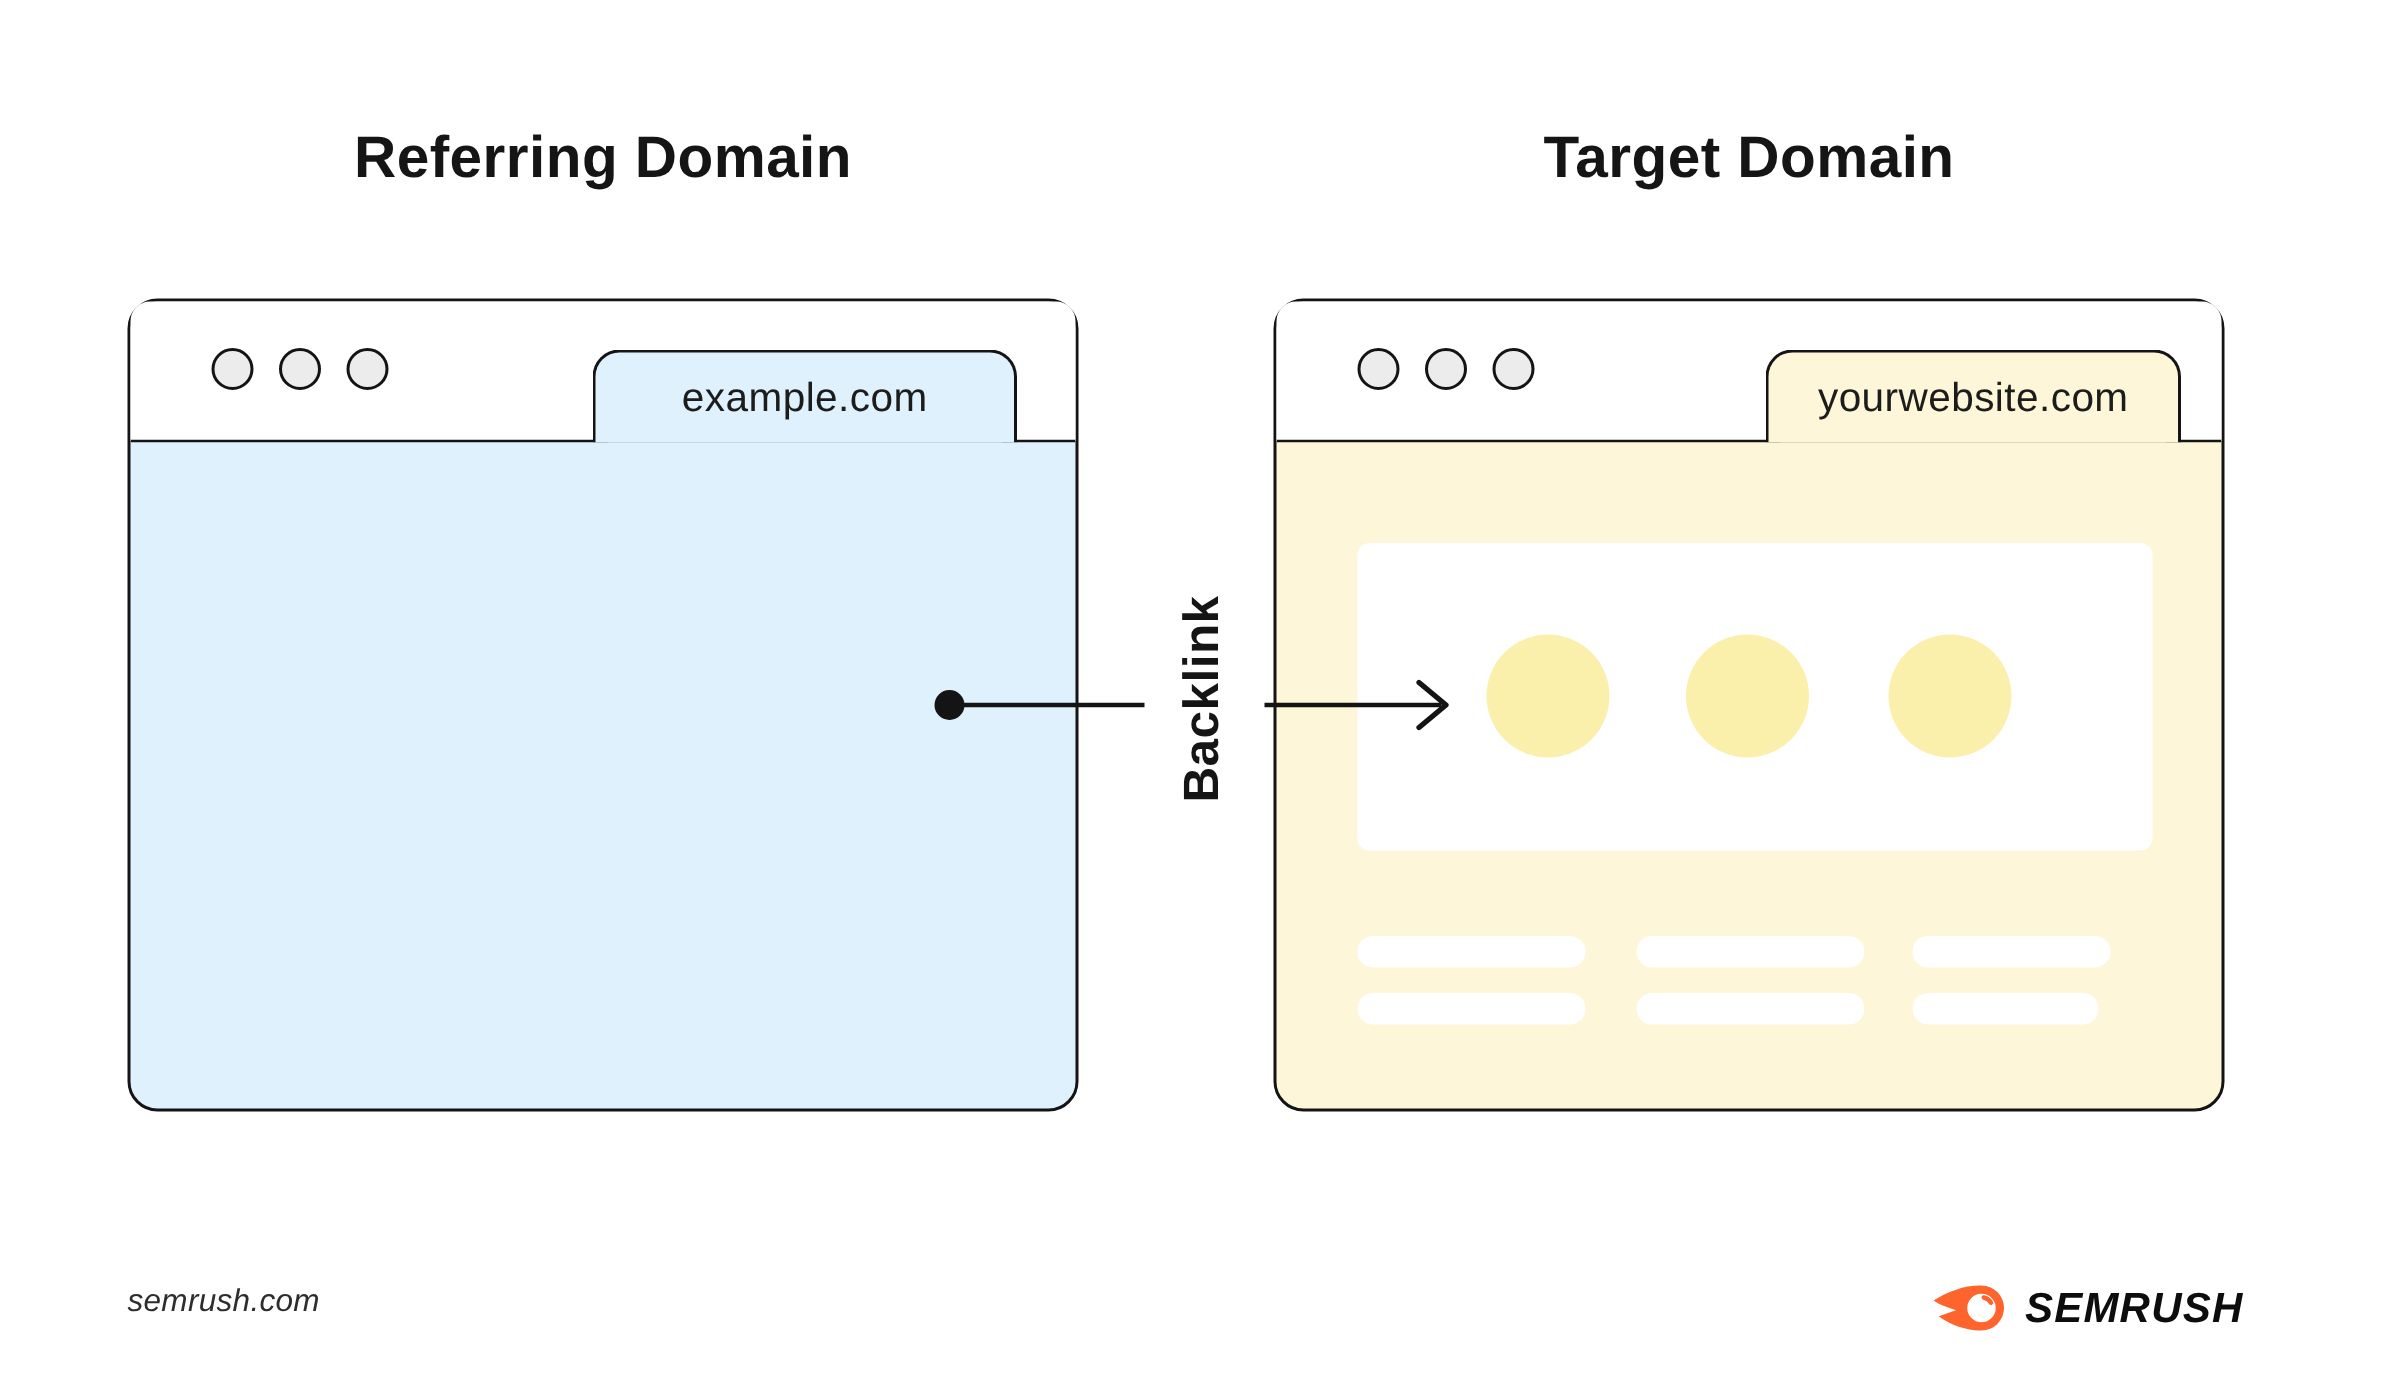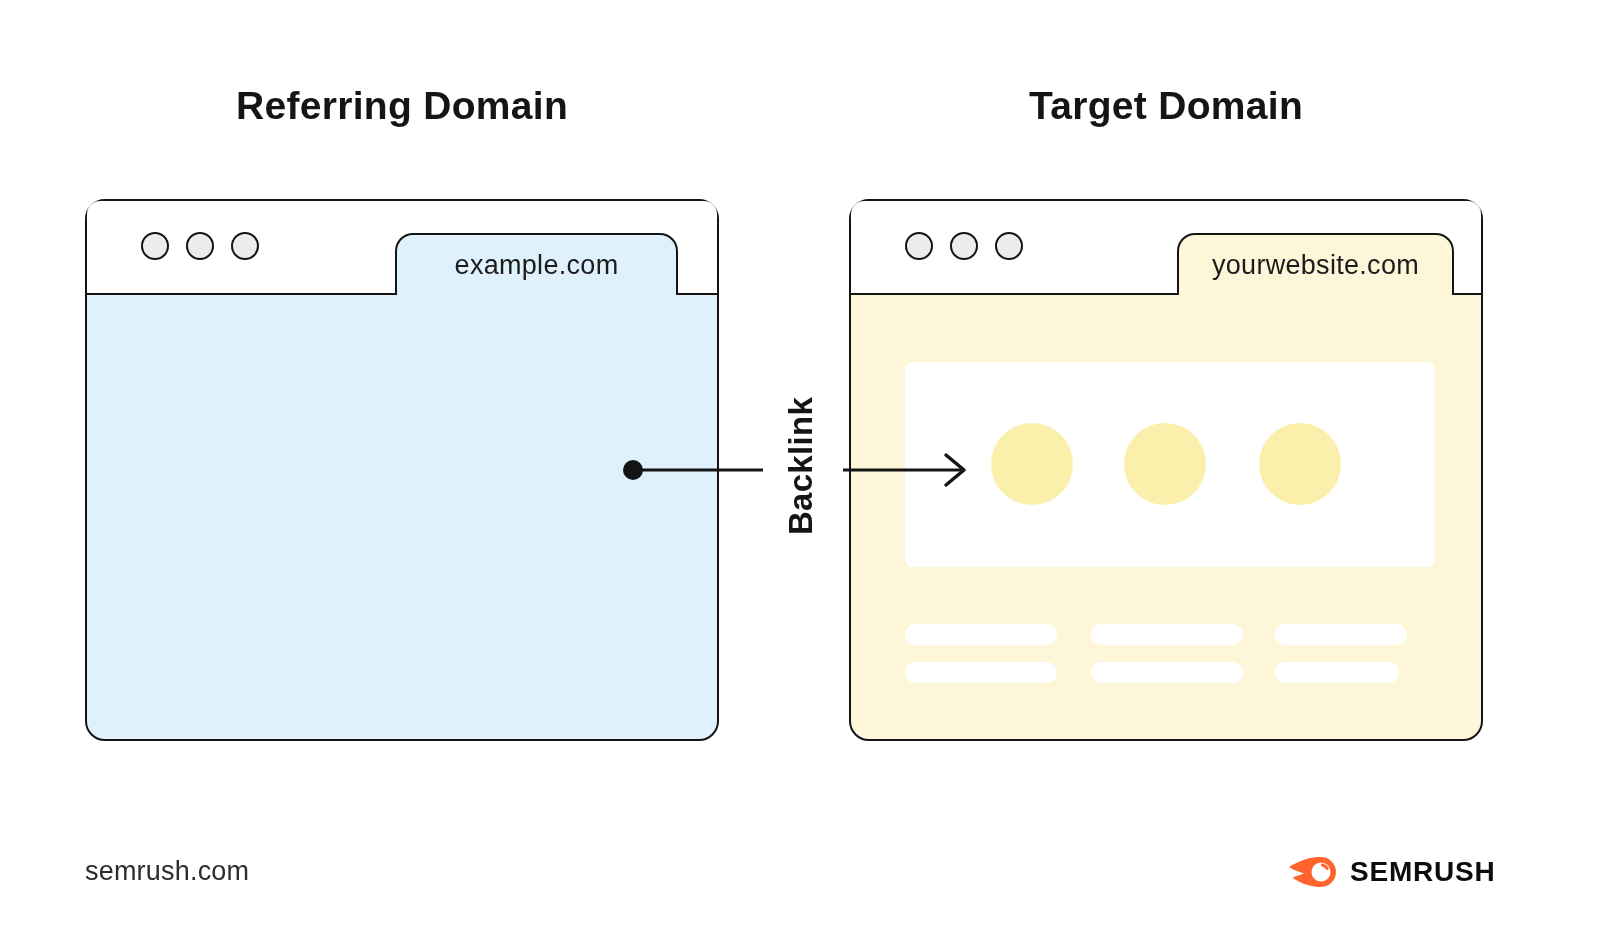--- a/index.html
+++ b/index.html
@@ -81,22 +81,22 @@
   .yc3a{left:424px;width:132px;} .yc3b{left:424px;width:124px;}
 
   
   .overlay{position:absolute;left:0;top:0;width:1600px;height:931px;pointer-events:none;}
   .backlink-label{
     position:absolute;left:801px;top:466px;transform:translate(-50%,-50%) rotate(-90deg);
     font-size:33px;font-weight:700;color:var(--ink);white-space:nowrap;letter-spacing:.3px;
   }
 
   
-  .source{position:absolute;left:85px;top:856px;font-size:27px;color:#2d2d2d;letter-spacing:.2px;}
-  .brand{position:absolute;left:1288px;top:852px;display:flex;align-items:center;gap:10px;}
+  .source{position:absolute;left:85px;top:856px;font-size:21px;color:#2d2d2d;letter-spacing:.2px;font-style:italic;}
+  .brand{position:absolute;left:1288px;top:852px;display:flex;align-items:center;gap:10px;font-style:italic;}
   .wordmark{font-size:28px;font-weight:800;letter-spacing:.8px;color:#0d0d0d;}
 </style>
 </head>
 <body>
 
 <div class="canvas">
 
   <div class="heading right">Target Domain</div>
   <div class="heading left">Referring Domain</div>
 

